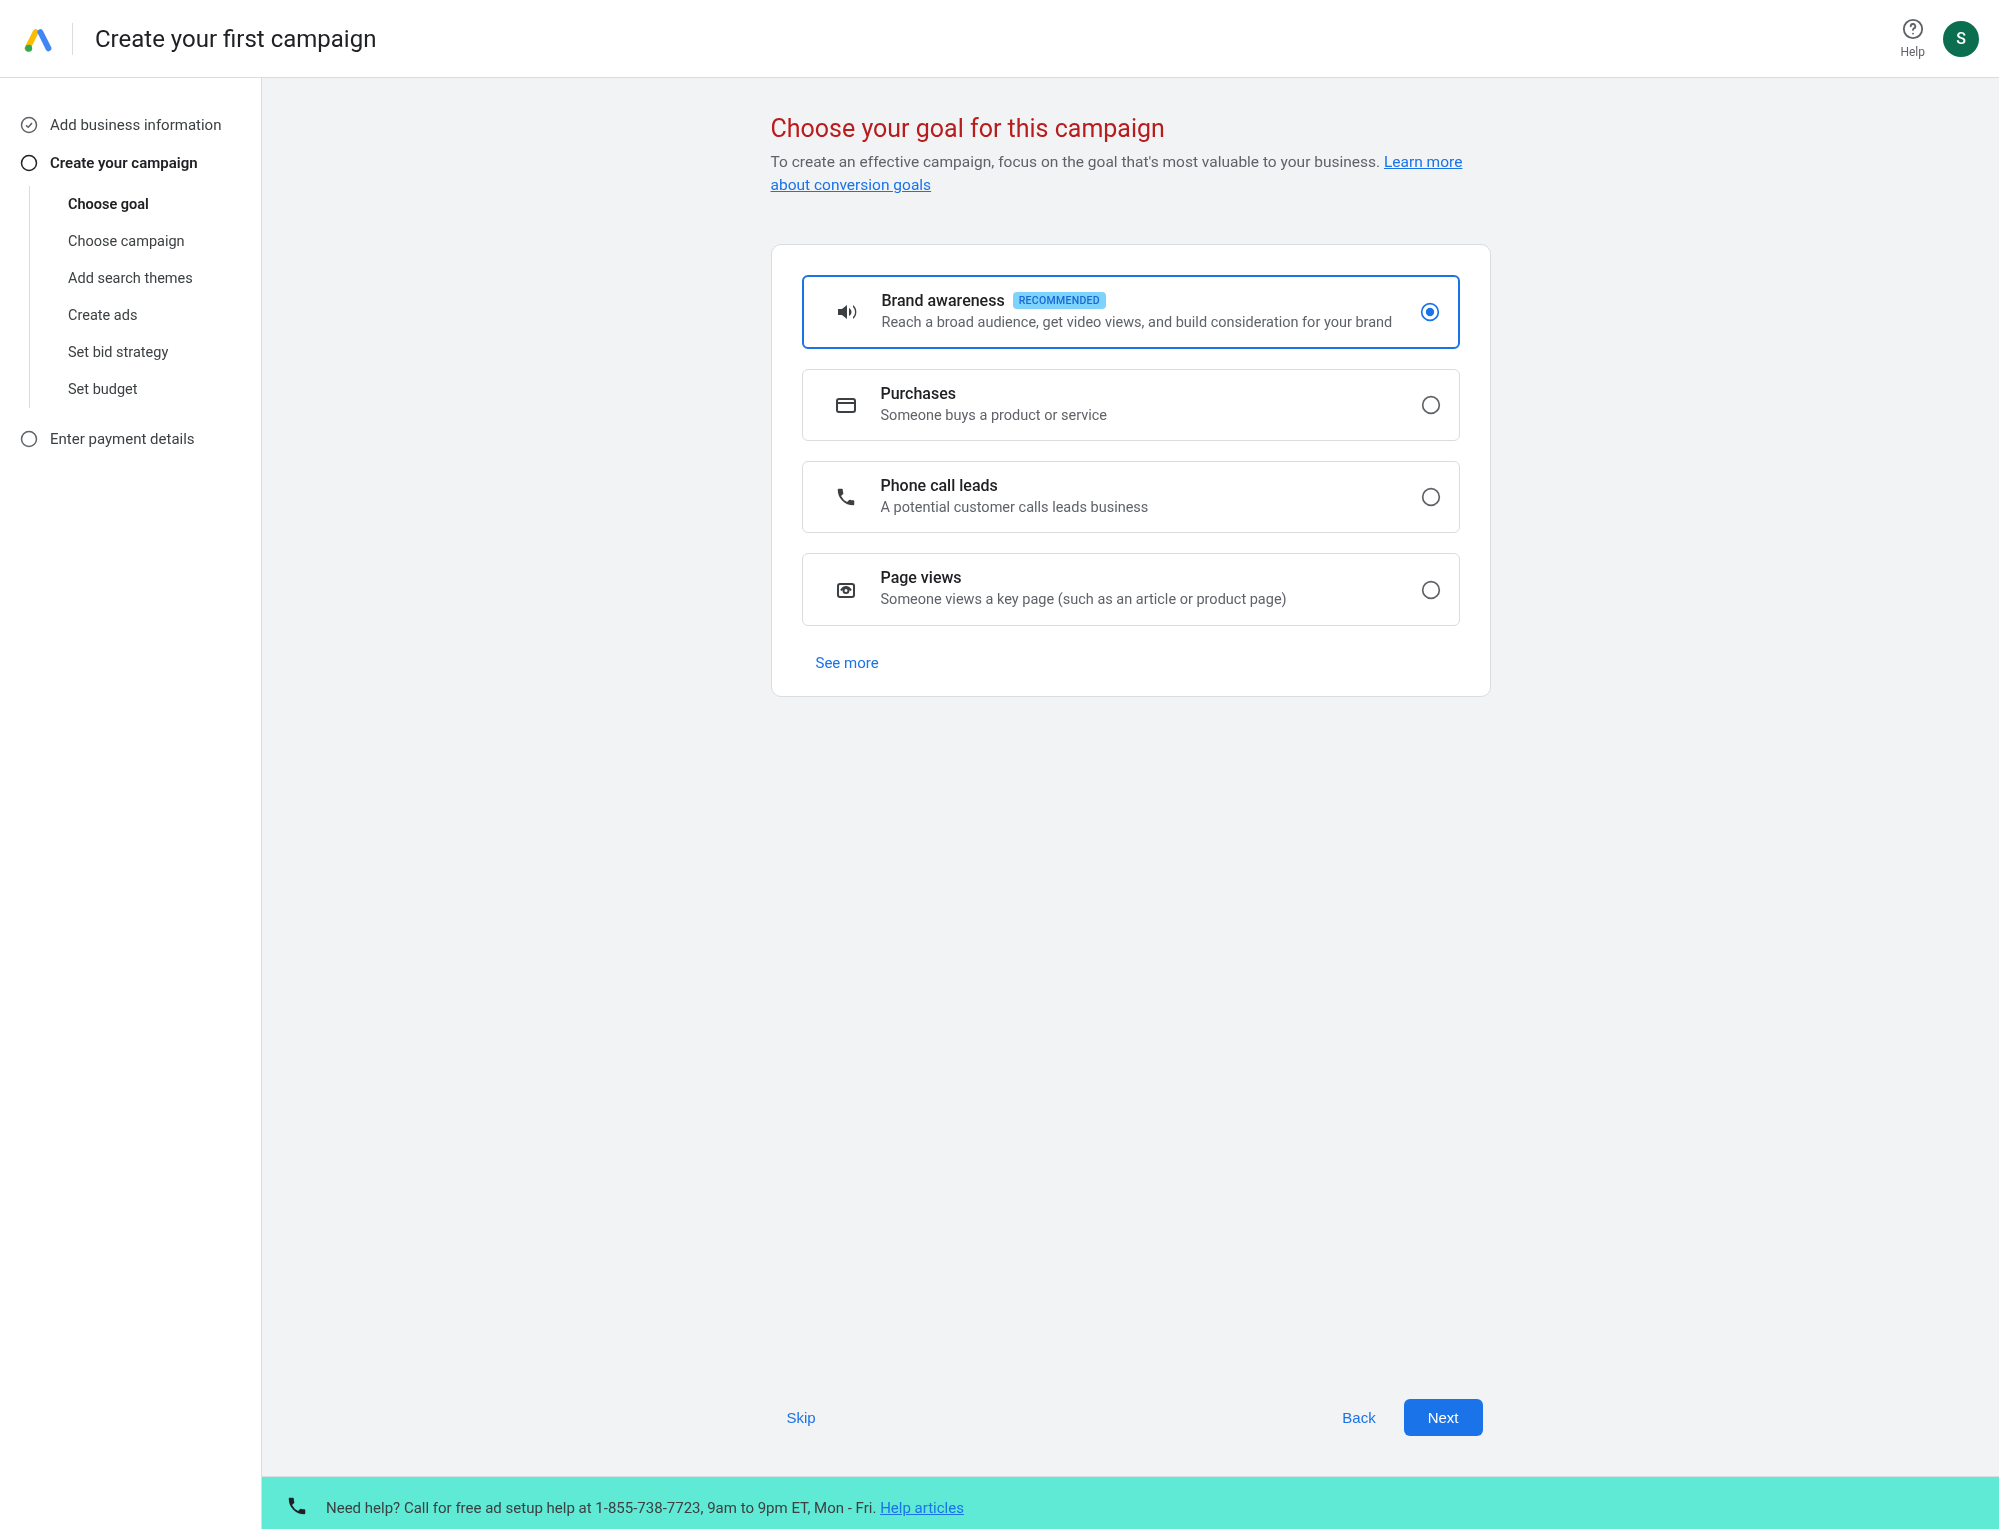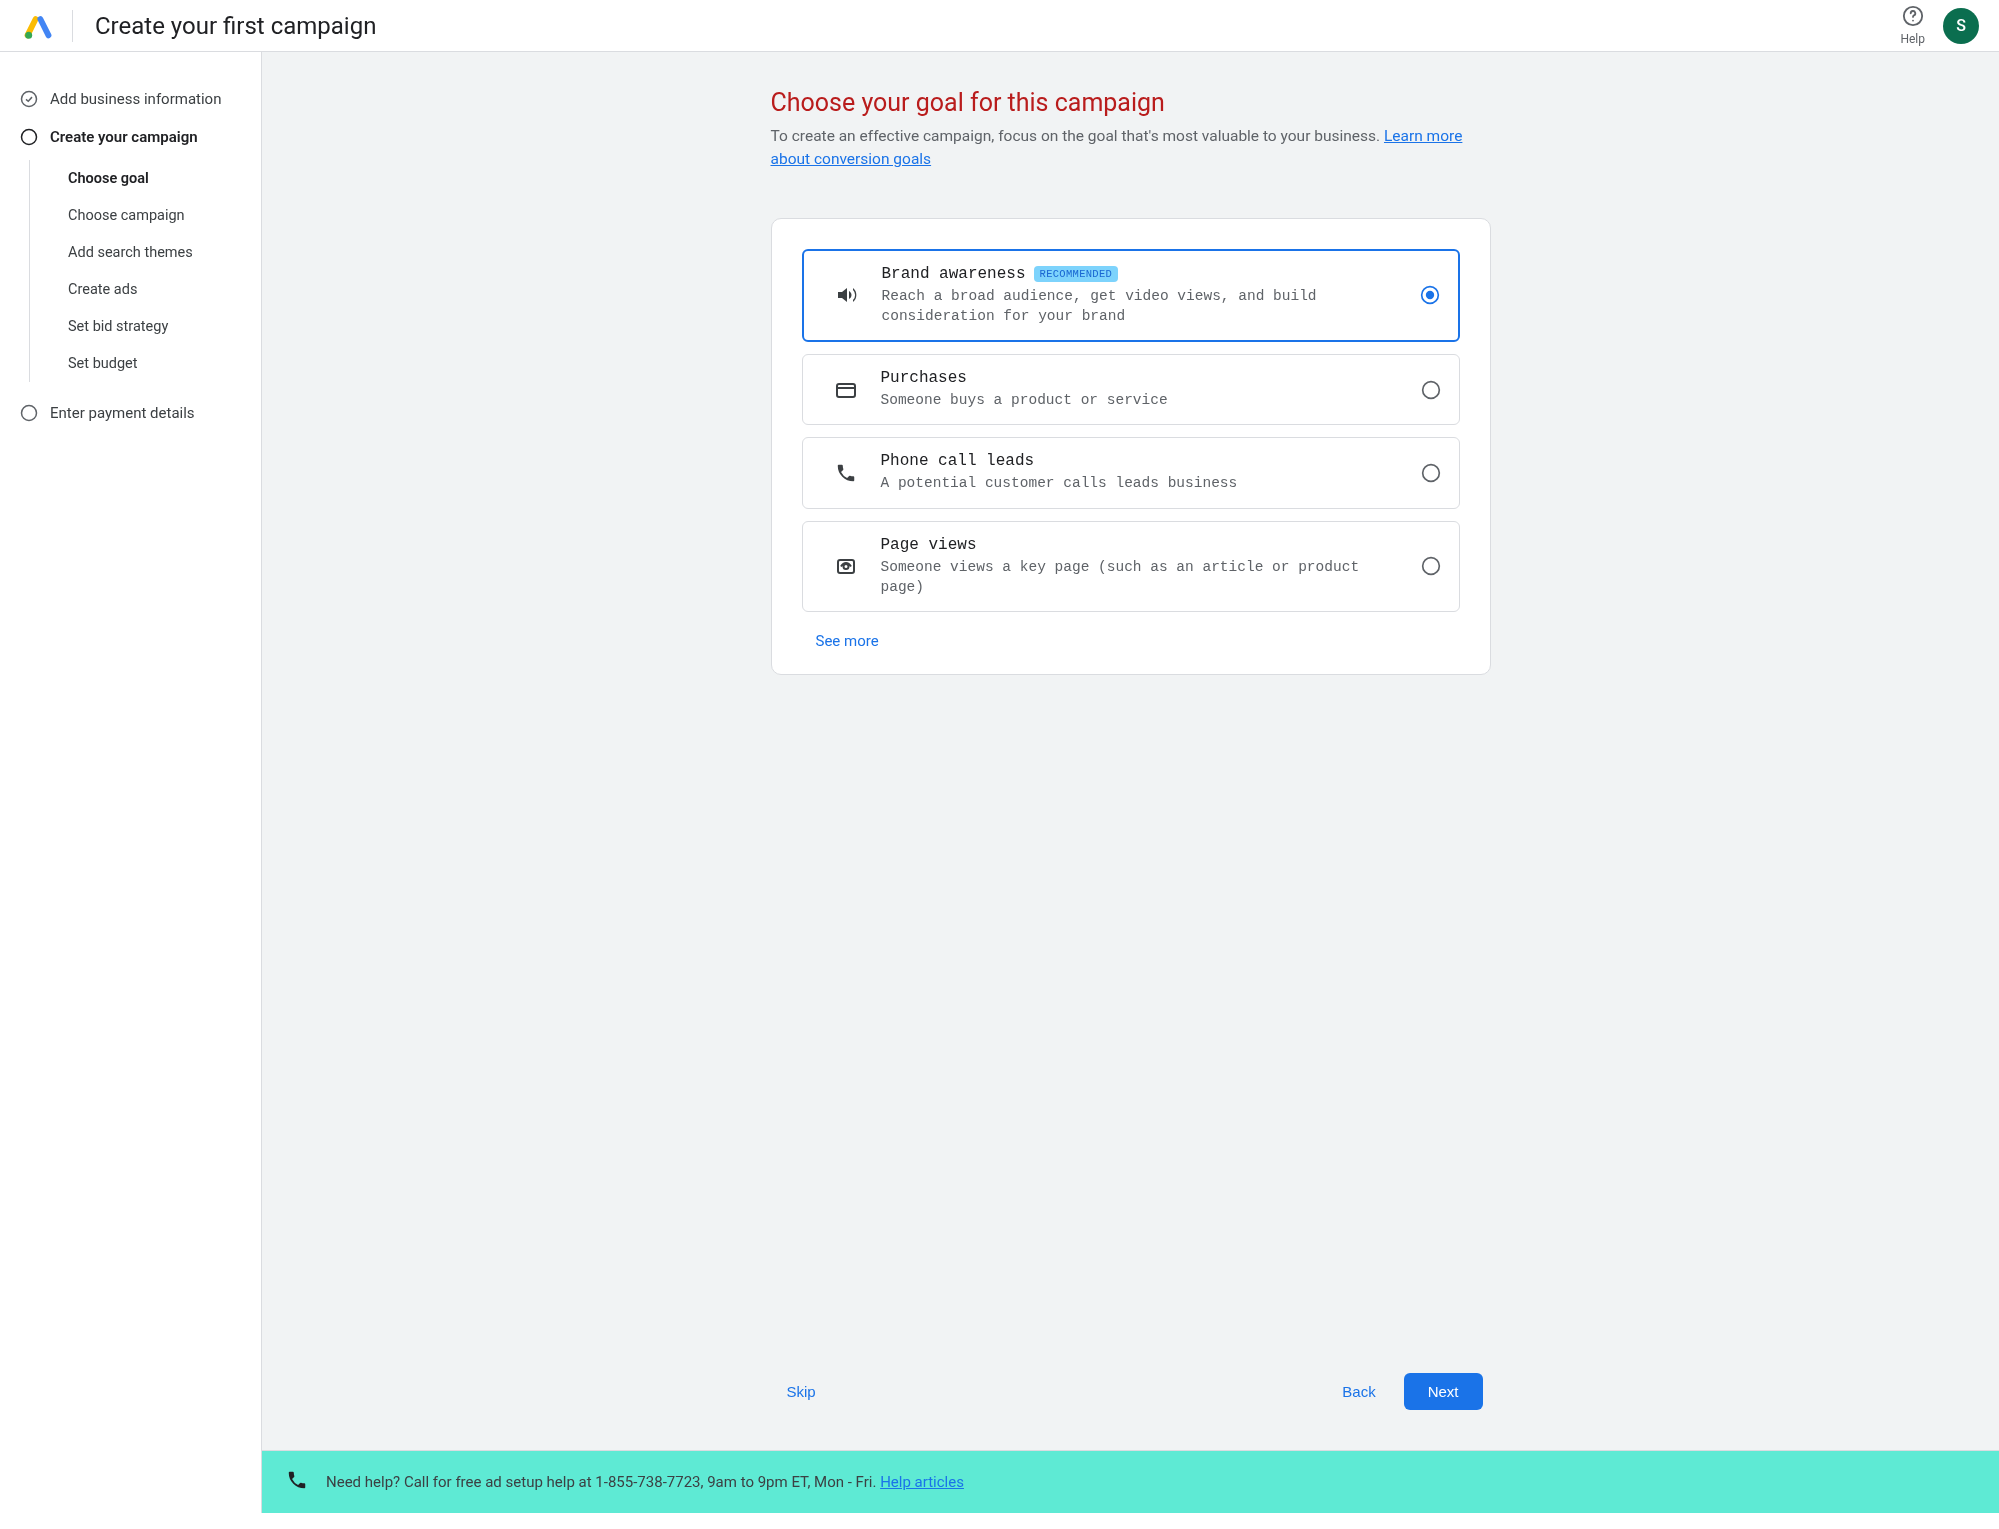--- a/index.html
+++ b/index.html
@@ -6,21 +6,21 @@
   body {
     font-family: 'Google Sans', Roboto, Arial, sans-serif;
     color: #202124;
     background: #fff;
     font-size: 14px;
   }
   
   .header {
     display: flex;
     align-items: center;
-    height: 52px;
+    height: 78px;
     border-bottom: 1px solid #dadce0;
     padding: 0 20px 0 24px;
   }
   .logo {
     width: 28px; height: 28px;
     margin-right: 20px;
   }
   .header-divider {
     width: 1px; height: 32px; background: #dadce0;
     margin-right: 22px;
@@ -114,24 +114,23 @@
     border: 1px solid #dadce0;
     border-radius: 10px;
     padding: 30px 30px 22px 30px;
   }
   .goal-option {
     border: 1px solid #dadce0;
     border-radius: 6px;
     padding: 14px 18px;
     display: flex;
     align-items: center;
-    margin-bottom: 12px;
+    margin-bottom: 20px;
     cursor: pointer;
     min-height: 70px;
-    font-family: Liberation Mono, monospace;
   }
   .goal-option.selected {
     border: 2px solid #1a73e8;
   }
   .goal-icon-wrap {
     width: 50px;
     display: flex; justify-content: center;
     color: #3c4043;
     flex-shrink: 0;
   }

